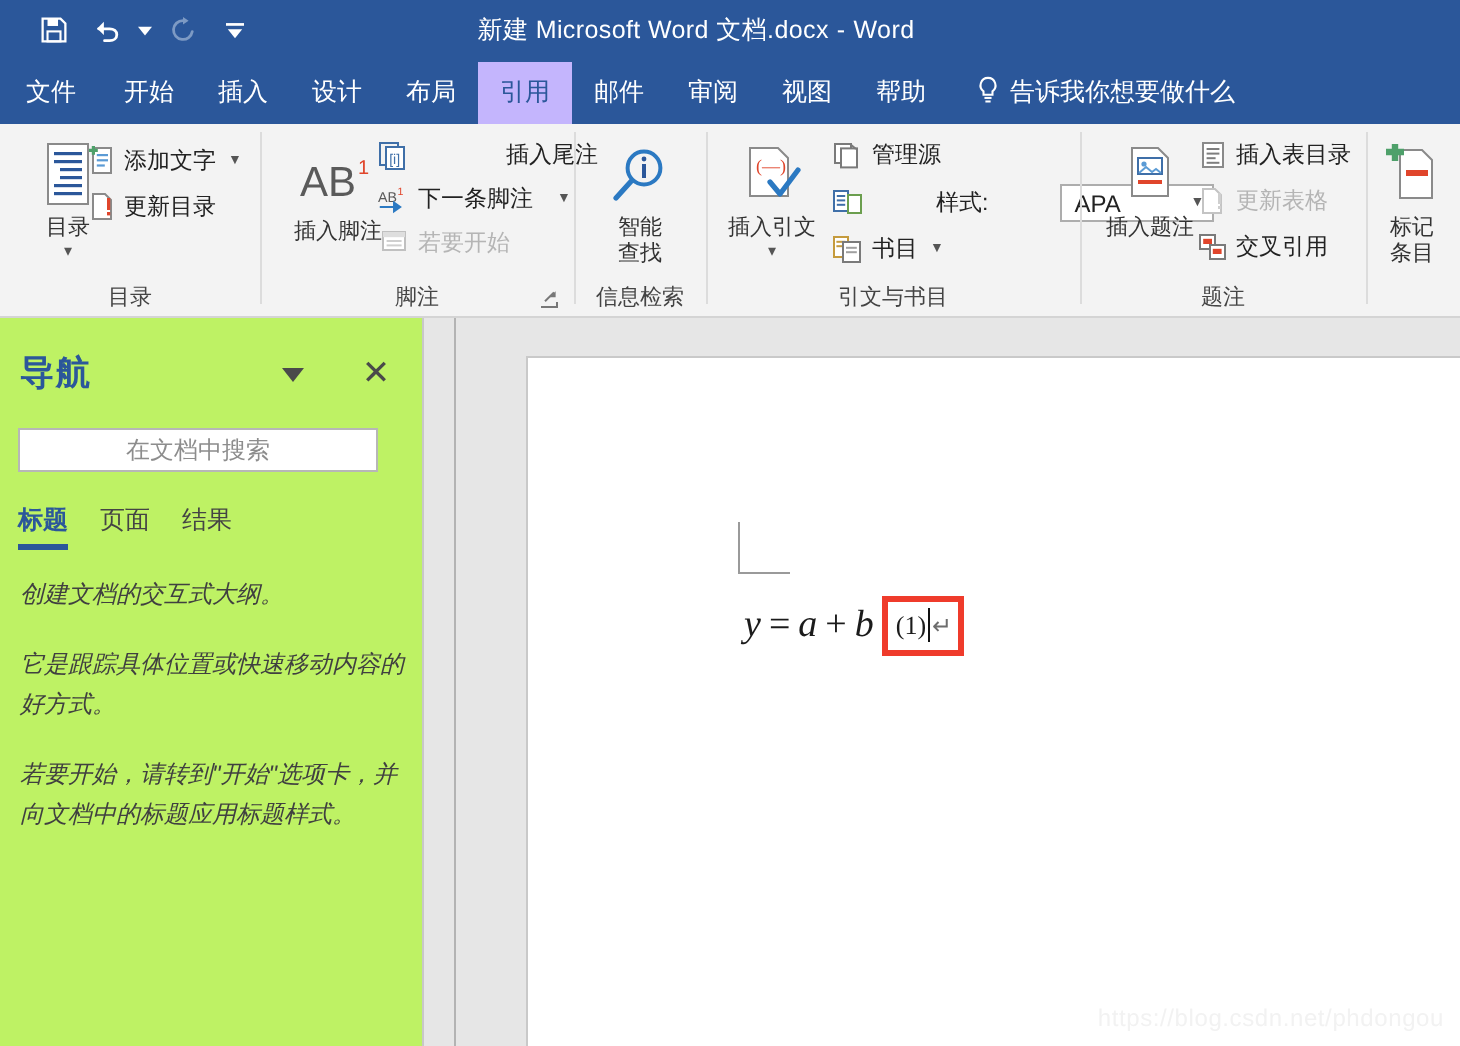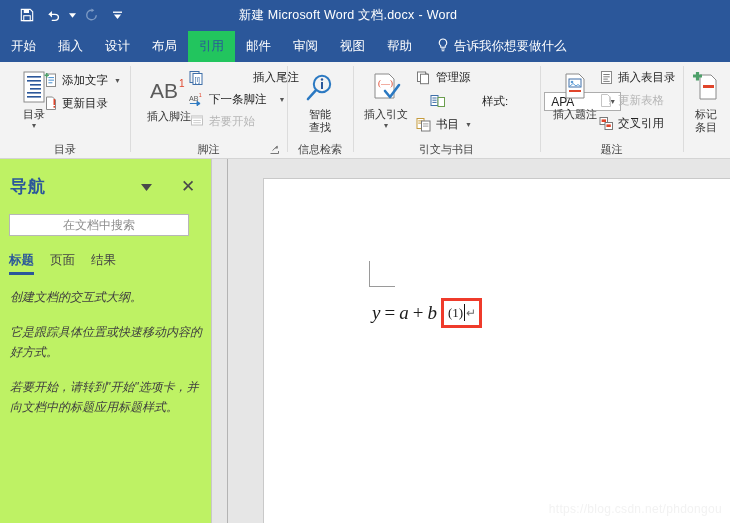--- a/index.html
+++ b/index.html
@@ -36,21 +36,21 @@
   .tabstrip {
     position: absolute; top: 31px; left: 0; width: 730px; height: 31px;
     background: #2b579a;
     display: flex; align-items: stretch;
   }
   .tab {
     display: flex; align-items: center; justify-content: center;
     padding: 0 11px; color: #ffffff; font-size: 12.5px; height: 31px;
     white-space: nowrap;
   }
-  .tab.active { background: #22c55e; color: #2b579a; }
+  .tab.active { background: #c4b5fd; color: #2b579a; }
   .tab.first { padding-left: 13px; padding-right: 13px; }
   .tellme {
     display: flex; align-items: center; gap: 5px; padding: 0 8px;
     color: #ffffff; font-size: 12.5px; margin-left: 6px;
   }
 
   
   .ribbon {
     position: absolute; top: 62px; left: 0; width: 730px; height: 97px;
     background: #f3f3f3;
@@ -225,20 +225,21 @@
           <path d="M2 4h8l-4 5z" fill="#ffffff"></path>
         </svg>
       </div>
     </div>
     <div class="doc-title">
       <span>新建 Microsoft Word 文档.docx</span><span class="sep">-</span><span>Word</span>
     </div>
   </div>
 
   <div class="tabstrip">
+    <div class="tab first">文件</div>
     <div class="tab">开始</div>
     <div class="tab">插入</div>
     <div class="tab">设计</div>
     <div class="tab">布局</div>
     <div class="tab active">引用</div>
     <div class="tab">邮件</div>
     <div class="tab">审阅</div>
     <div class="tab">视图</div>
     <div class="tab">帮助</div>
     <div class="tellme">
@@ -390,21 +391,21 @@
         <div class="smallrow" style="left:62px; top:7px;">
           <span class="ico">
             <svg width="16" height="15" viewBox="0 0 16 15">
               <rect x="1.5" y="2" width="8" height="9.5" fill="#ffffff" stroke="#7a7a7a" stroke-width="1"></rect>
               <rect x="4.5" y="4.2" width="8" height="9.5" fill="#ffffff" stroke="#7a7a7a" stroke-width="1"></rect>
               <path d="M9 2l3 2.5" stroke="#7a7a7a" stroke-width="1"></path>
             </svg>
           </span>
           <span>管理源</span>
         </div>
-        <div class="smallrow" style="left:76px; top:30px;gap:36px;">
+        <div class="smallrow" style="left:62px; top:30px;gap:36px;">
           <span class="ico">
             <svg width="16" height="15" viewBox="0 0 16 15">
               <rect x="1" y="1.5" width="7" height="10" fill="#ffffff" stroke="#3f6fa8" stroke-width="1"></rect>
               <rect x="2.4" y="3.5" width="4.2" height="1" fill="#3f6fa8"></rect>
               <rect x="2.4" y="5.7" width="4.2" height="1" fill="#3f6fa8"></rect>
               <rect x="2.4" y="7.9" width="4.2" height="1" fill="#3f6fa8"></rect>
               <rect x="8" y="3.5" width="6.5" height="9" fill="#ffffff" stroke="#6b9e4e" stroke-width="1"></rect>
             </svg>
           </span>
           <span>样式:</span>

